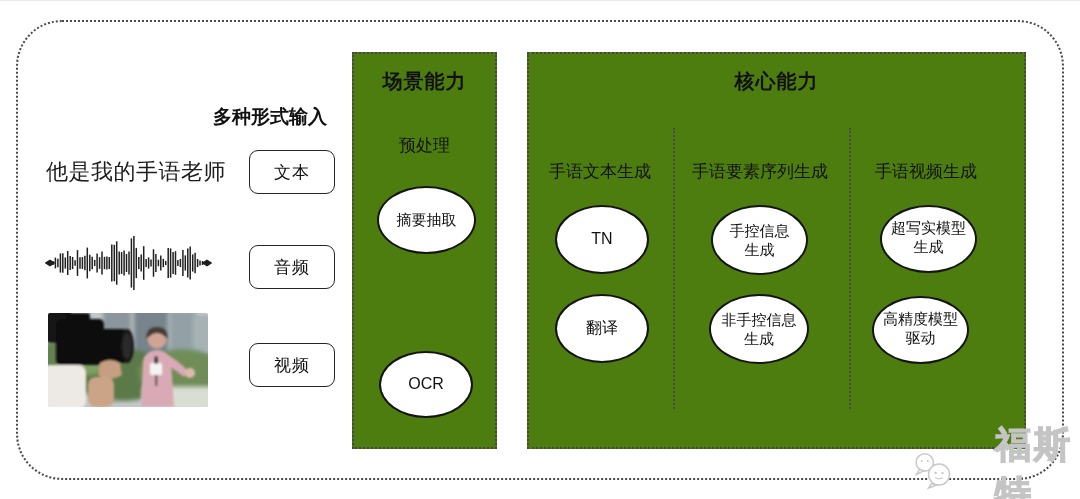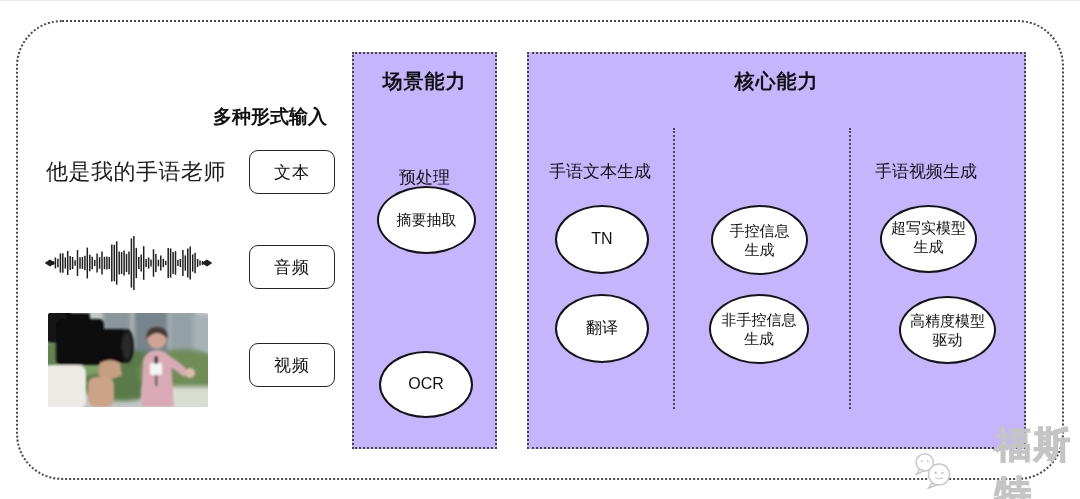--- a/index.html
+++ b/index.html
@@ -1,21 +1,21 @@
 <!DOCTYPE html>
 <html><head>
 <meta charset="utf-8">
 <style>
   html,body{margin:0;padding:0;background:#ffffff;}
   body{font-family:"Liberation Sans","DejaVu Sans",sans-serif;color:#111;}
   .canvas{position:relative;width:1080px;height:499px;background:#fff;overflow:hidden;}
   .top-hairline{position:absolute;top:0;left:0;right:0;height:1px;background:#e9e9e9;}
   .outer-frame{position:absolute;left:16px;top:20px;width:1044px;height:456px;
     border:2px dotted #4a4a4a;border-radius:46px;}
-  .dashed-box{position:absolute;border:2px dotted #454545;background:#c4b5fd;}
+  .dashed-box{position:absolute;border:2px dotted #454545;background:#4d7c0f;}
   .box-title{position:absolute;top:14px;left:0;right:0;text-align:center;
     font-weight:bold;font-size:20px;letter-spacing:1px;color:#111;}
   .sub-label{position:absolute;text-align:center;font-size:17px;color:#131313;}
   .divider{position:absolute;width:0;border-left:2px dotted #4a4a4a;}
   .ellipse{position:absolute;border:2.5px solid #141414;border-radius:50%;
     display:flex;align-items:center;justify-content:center;text-align:center;
     background:#fff;font-size:15px;line-height:1.3;color:#111;}
   .ellipse span{display:block;}
   .io-box{position:absolute;width:84px;height:42px;border:1.6px solid #242424;
     border-radius:9px;background:#fff;display:flex;align-items:center;
@@ -163,40 +163,41 @@
   </div>
   <div class="io-box" style="left:228px;top:245px;">
     <span>音频</span>
   </div>
   <div class="io-box" style="left:228px;top:343px;">
     <span>视频</span>
   </div>
 
   <div class="dashed-box" style="left:352px;top:52px;width:141px;height:393px;">
     <div class="box-title">场景能力</div>
-    <div class="sub-label" style="left:0;right:0;top:80px;margin-top:32px;">预处理</div>
+    <div class="sub-label" style="left:0;right:0;top:80px;">预处理</div>
     <div class="ellipse" style="left:23px;top:132px;width:95px;height:64px;">
       <div>
           <span>摘要抽取</span>
         </div>
     </div>
     <div class="ellipse" style="left:25px;top:297px;width:90px;height:63px;font-size:16px;">
       <div>
           <span>OCR</span>
         </div>
     </div>
   </div>
 
   <div class="dashed-box" style="left:527px;top:52px;width:495px;height:393px;">
     <div class="box-title">核心能力</div>
 
     <div class="divider" style="left:144px;top:74px;height:281px;"></div>
     <div class="divider" style="left:320px;top:74px;height:281px;"></div>
 
     <div class="sub-label" style="left:-9px;top:106px;width:160px;">手语文本生成</div>
+    <div class="sub-label" style="left:151px;top:106px;width:160px;">手语要素序列生成</div>
     <div class="sub-label" style="left:317px;top:106px;width:160px;">手语视频生成</div>
 
     <div class="ellipse" style="left:26px;top:240px;width:90px;height:65px;font-size:16px;">
       <div>
           <span>翻译</span>
         </div>
     </div>
     <div class="ellipse" style="left:26px;top:151px;width:90px;height:65px;font-size:16px;">
       <div>
           <span>TN</span>
@@ -215,21 +216,21 @@
         <span>生成</span>
       </div>
     </div>
 
     <div class="ellipse" style="left:351px;top:151px;width:93px;height:64px;font-family:Liberation Mono, monospace;">
       <div>
         <span>超写实模型</span>
         <span>生成</span>
       </div>
     </div>
-    <div class="ellipse" style="left:370px;top:242px;width:93px;height:64px;">
+    <div class="ellipse" style="left:343px;top:242px;width:93px;height:64px;font-family:Liberation Mono, monospace;">
       <div>
         <span>高精度模型</span>
         <span>驱动</span>
       </div>
     </div>
   </div>
 
   <div class="watermark">
     <svg width="58" height="52" viewBox="0 0 56 50">
       <g fill="#ffffff" stroke="#c9c9c9" stroke-width="2">

